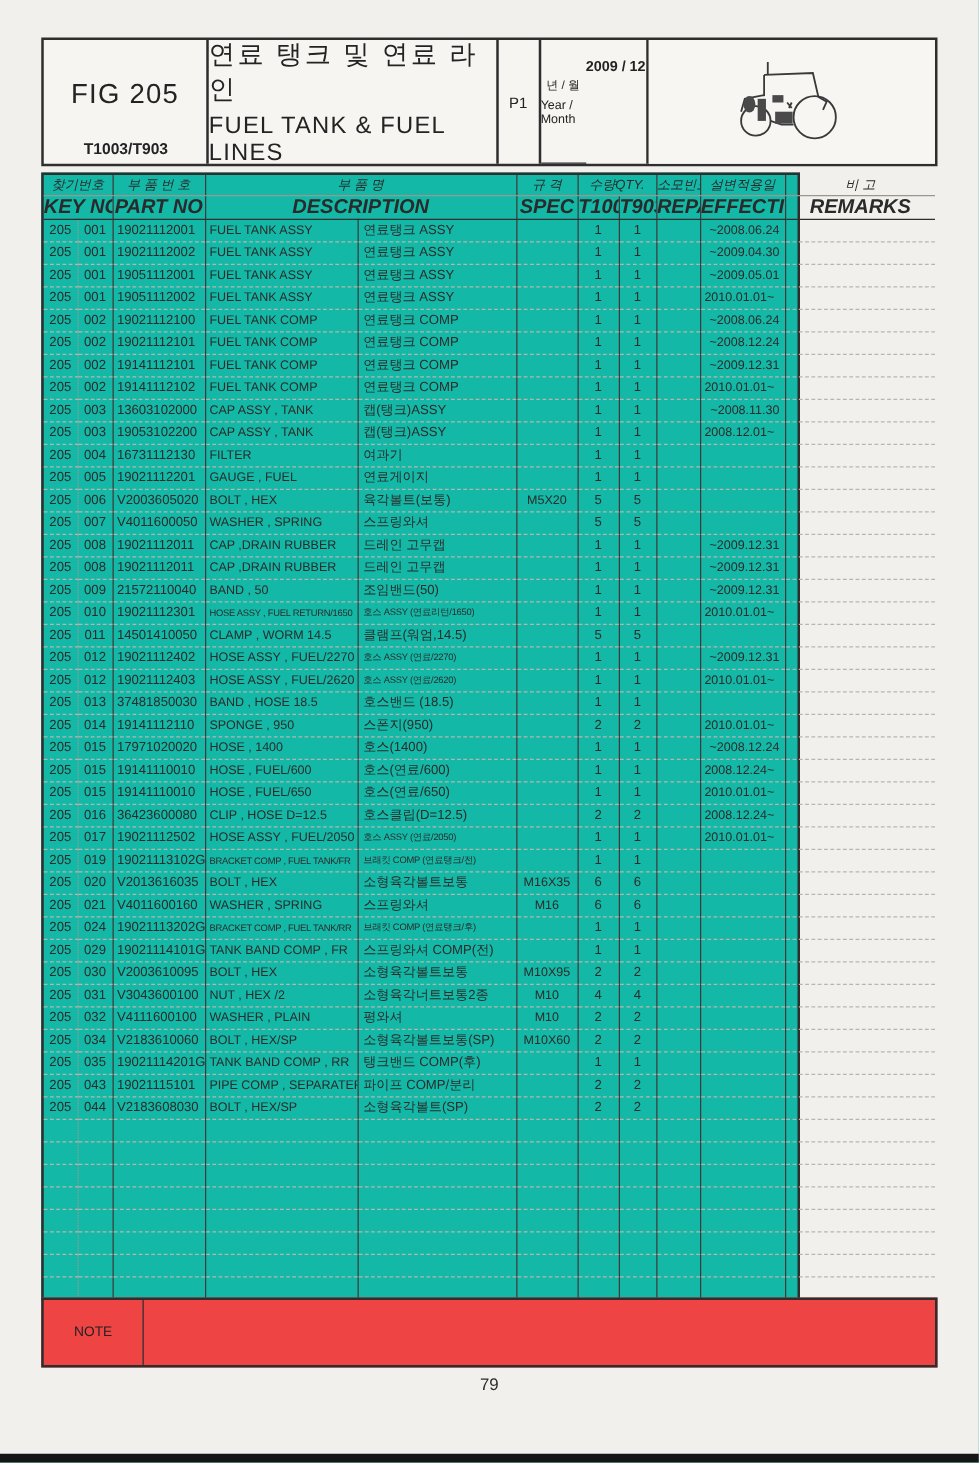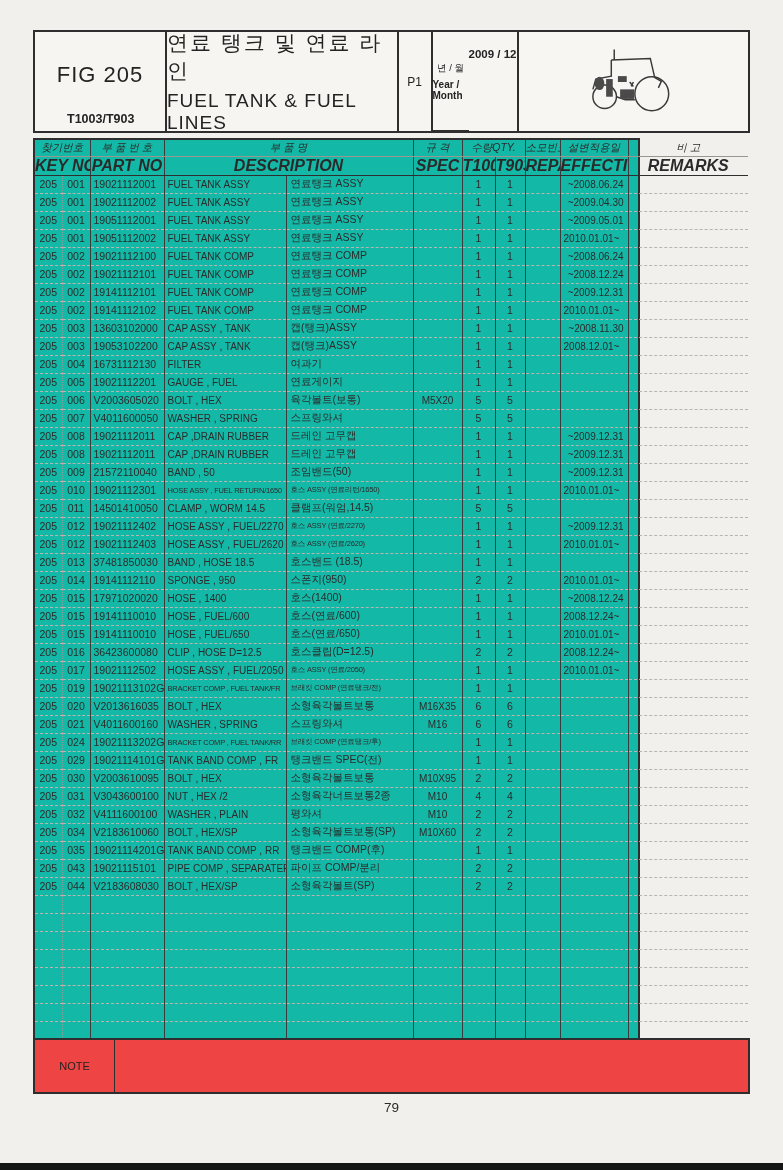--- a/index.html
+++ b/index.html
@@ -39,21 +39,21 @@
   .p1-cell {
     width:36px; border-left:2px solid #2e2e2e; border-right:2px solid #2e2e2e;
     display:flex; align-items:center; justify-content:center; font-size:12px;
   }
   .year-cell { width:86px; border-right:2px solid #2e2e2e; display:flex; flex-direction:row; }
   .year-top {
     flex:1; display:flex; flex-direction:column; align-items:center;
     justify-content:center; gap:4px; border-bottom:1.5px solid #2e2e2e;
   }
   .ym-ko { font-size:9.5px; }
-  .ym-en { font-size:10px; font-weight:bold; }
+  .ym-en { font-size:10px; font-weight:normal; }
   .year-bottom {
     height:44px; display:flex; align-items:center; justify-content:center;
     font-size:11.5px; font-weight:bold;
   }
   .tractor-cell { flex:1; display:flex; align-items:center; justify-content:center; background:#f7f6f3; }
 
   
   .main-table-wrap {
     position:absolute; left:33px; top:138px; width:607px;
     border:2px solid #2e2e2e; background:#14b8a6;
@@ -626,21 +626,21 @@
     <td class="c-repair"></td>
     <td class="c-eff"></td>
     <td class="c-remarks last"></td>
   </tr>
 
   <tr>
     <td class="c-key1">205</td>
     <td class="c-key2">029</td>
     <td class="c-part">19021114101GB</td>
     <td class="c-desc-en">TANK BAND COMP , FR</td>
-    <td class="c-desc-ko">탱크밴드 SPEC(전)</td>
+    <td class="c-desc-ko">스프링와셔 COMP(전)</td>
     <td class="c-spec"></td>
     <td class="c-qty">1</td>
     <td class="c-qty">1</td>
     <td class="c-repair"></td>
     <td class="c-eff"></td>
     <td class="c-remarks last"></td>
   </tr>
 
   <tr>
     <td class="c-key1">205</td>

